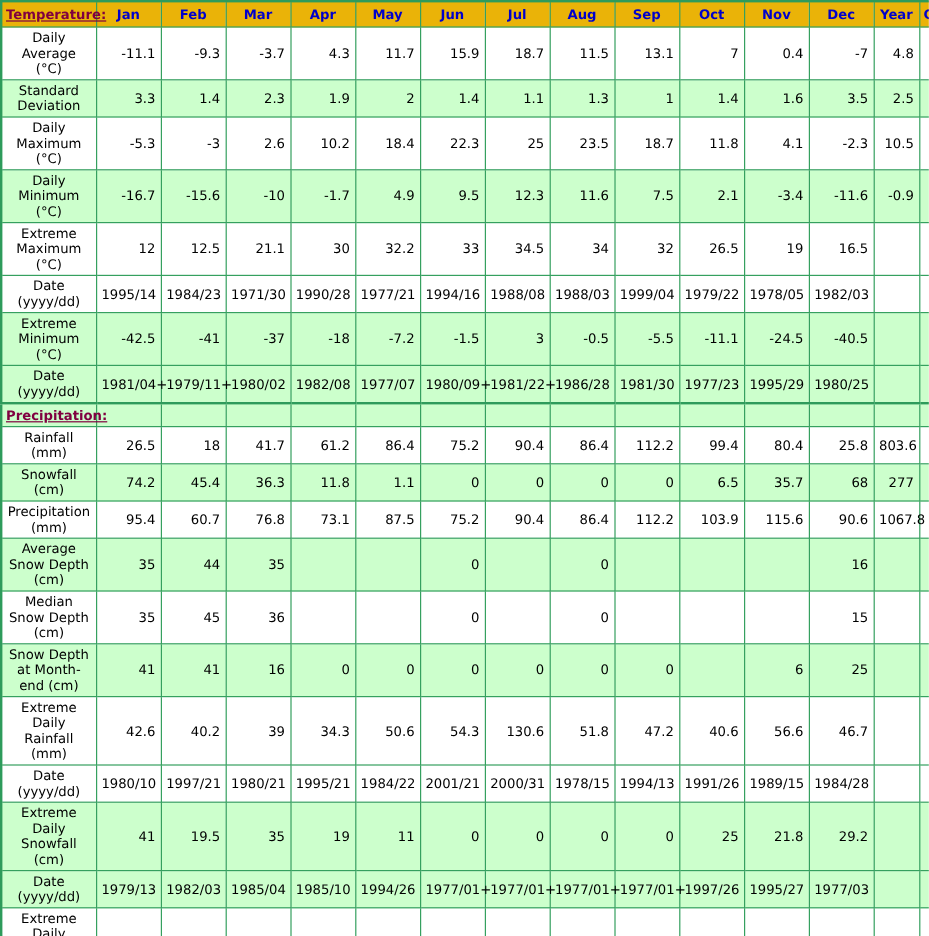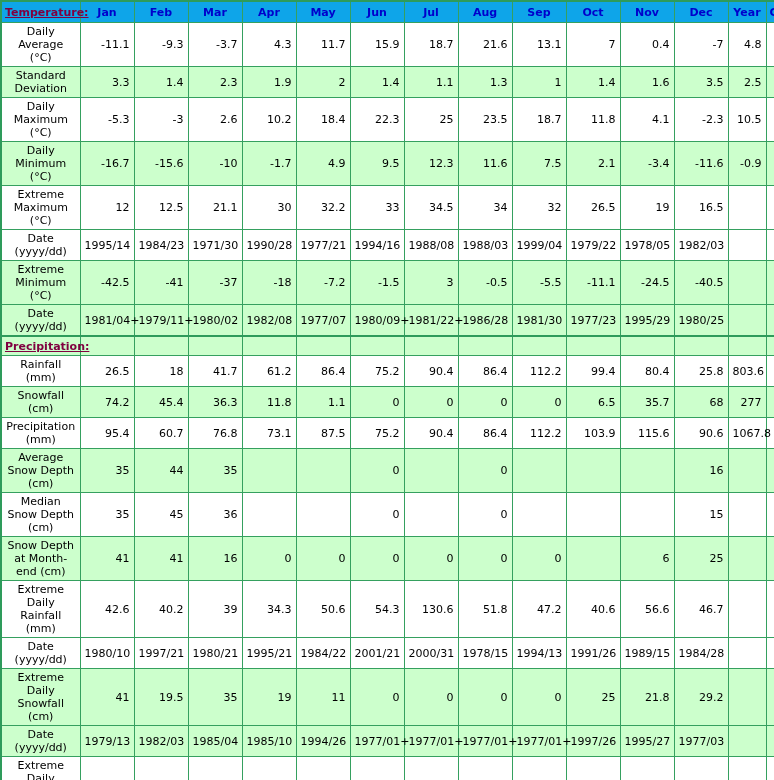--- a/index.html
+++ b/index.html
@@ -29,21 +29,21 @@
     font-weight: normal;
   }
   
   col.c-label { width: 79px; }
   col.c-month { width: 54px; }
   col.c-year  { width: 38px; }
   col.c-code  { width: 37px; }
 
   
   tr.head-row td {
-    background: #0ea5e9;
+    background: #eab308;
     text-align: center;
     font-weight: bold;
     color: #0000cc;
     height: 18px;
     padding: 1px 3px;
     margin-top: 13px;
   }
   tr.head-row td.section-head {
     text-align: left;
     color: #800040;
@@ -126,21 +126,21 @@
       </tr>
       <tr class="plain">
         <td class="rowlabel">Daily Average (°C)</td>
         <td class="val">-11.1</td>
         <td class="val">-9.3</td>
         <td class="val">-3.7</td>
         <td class="val">4.3</td>
         <td class="val">11.7</td>
         <td class="val">15.9</td>
         <td class="val">18.7</td>
-        <td class="val">21.6</td>
+        <td class="val">11.5</td>
         <td class="val">13.1</td>
         <td class="val">7</td>
         <td class="val">0.4</td>
         <td class="val">-7</td>
         <td class="val">4.8</td>
         <td class="val code">C</td>
       </tr>
       <tr class="shade">
         <td class="rowlabel">Standard Deviation</td>
         <td class="val">3.3</td>

